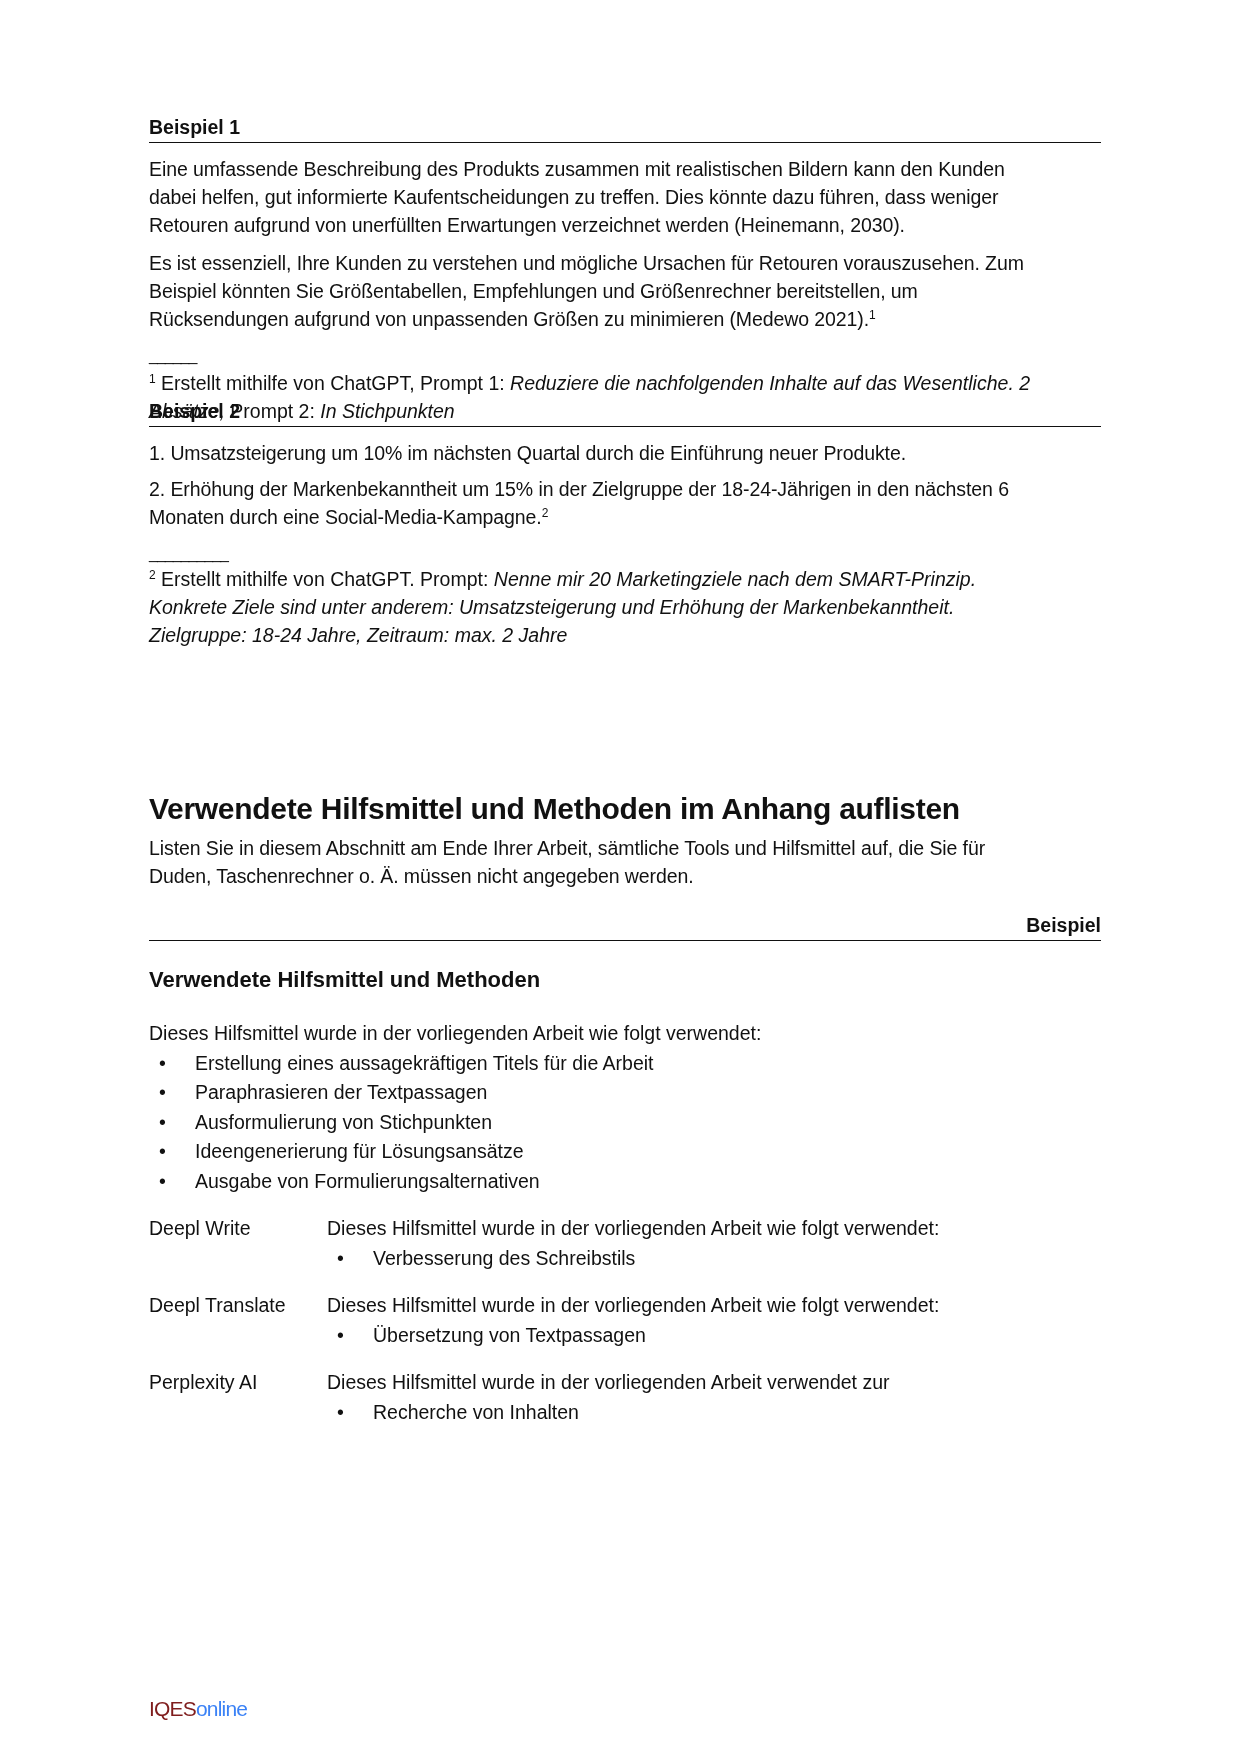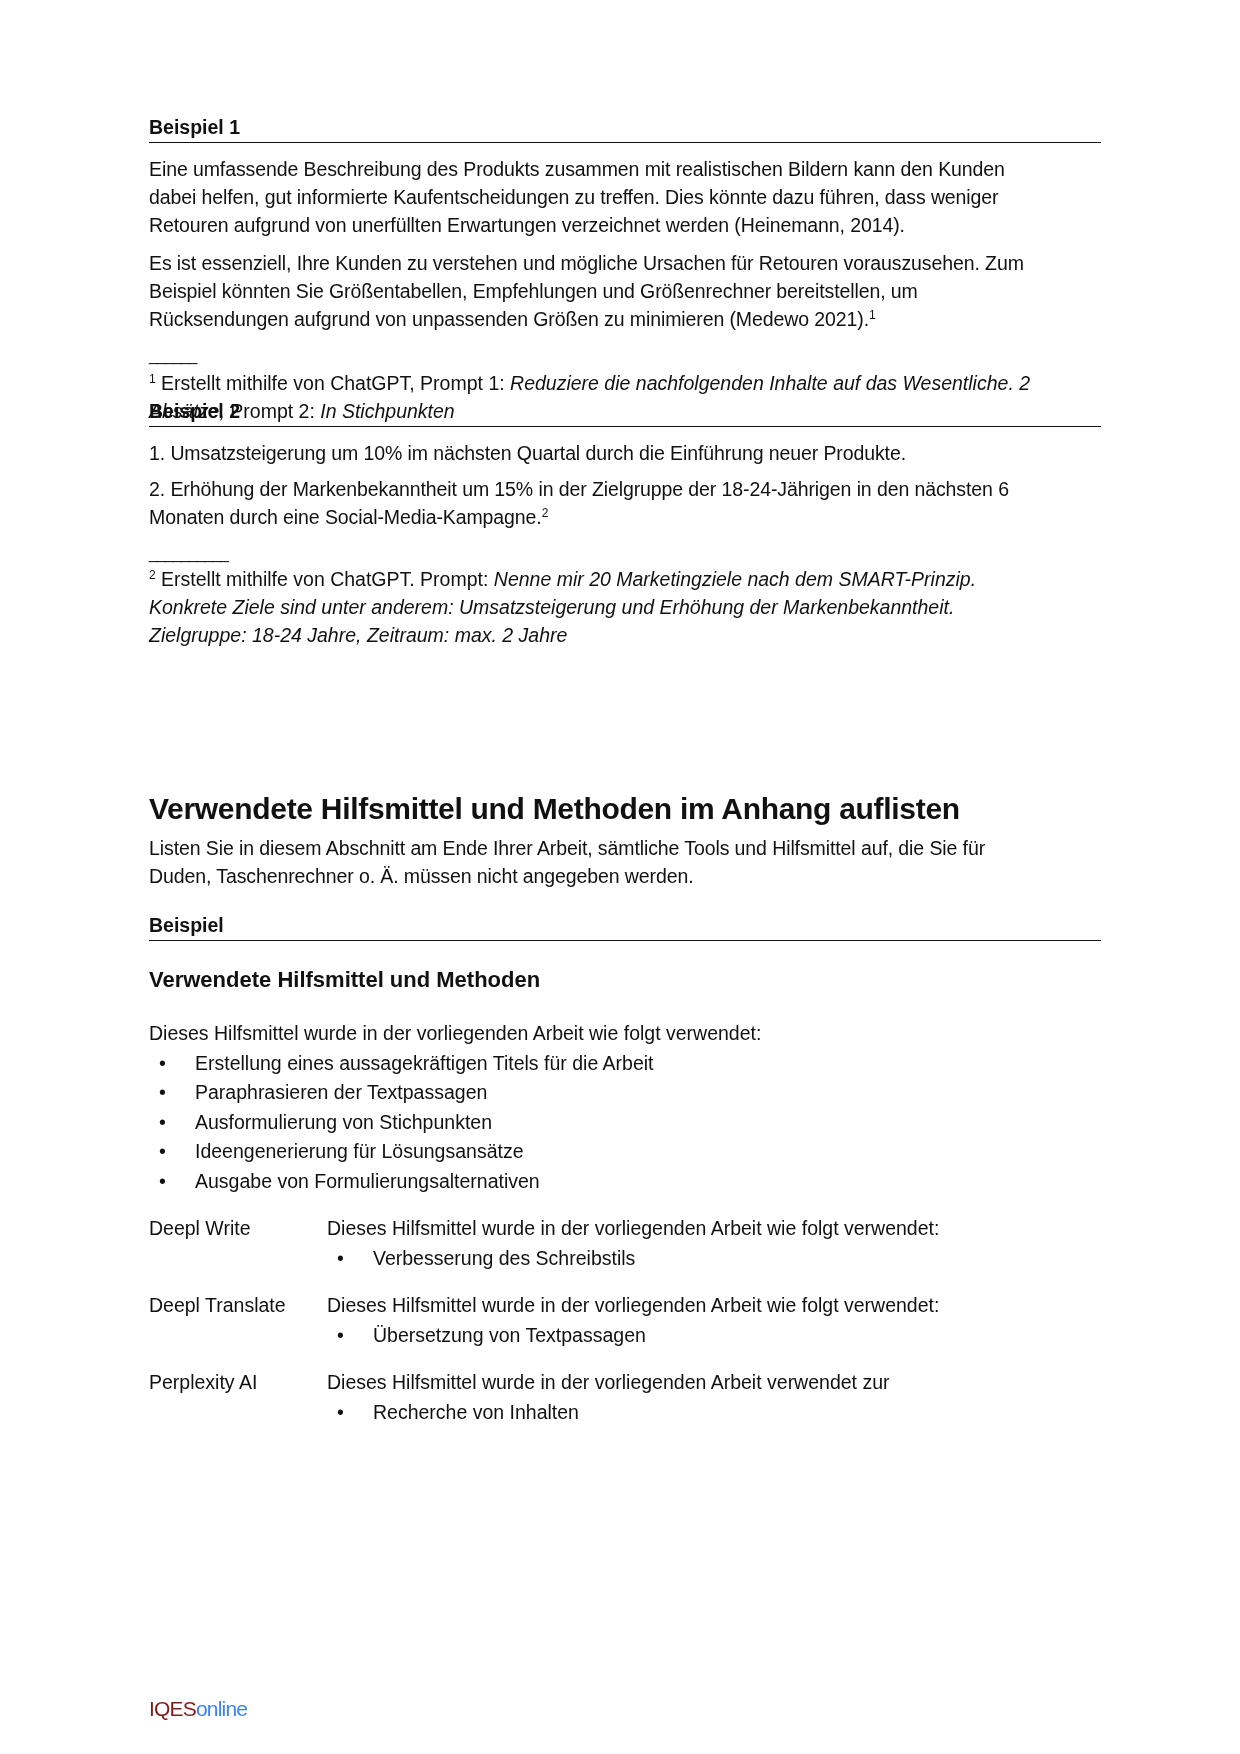--- a/index.html
+++ b/index.html
@@ -32,21 +32,21 @@
 </head>
 <body>
 
 <div class="page">
 
   <div style="position:absolute; top:114px;">
     <p class="ex-head">Beispiel 1</p>
     <div style="margin-top:12px;">
       <p class="p">Eine umfassende Beschreibung des Produkts zusammen mit realistischen Bildern kann den Kunden</p>
       <p class="p">dabei helfen, gut informierte Kaufentscheidungen zu treffen. Dies könnte dazu führen, dass weniger</p>
-      <p class="p">Retouren aufgrund von unerfüllten Erwartungen verzeichnet werden (Heinemann, 2014).</p>
+      <p class="p">Retouren aufgrund von unerfüllten Erwartungen verzeichnet werden (Heinemann, 2030).</p>
     </div>
     <div style="margin-top:10px;">
       <p class="p">Es ist essenziell, Ihre Kunden zu verstehen und mögliche Ursachen für Retouren vorauszusehen. Zum</p>
       <p class="p">Beispiel könnten Sie Größentabellen, Empfehlungen und Größenrechner bereitstellen, um</p>
       <p class="p"><span>Rücksendungen aufgrund von unpassenden Größen zu minimieren (Medewo 2021).</span><sup>1</sup></p>
     </div>
     <div class="fn-sep" style="margin-top:14px;">______</div>
     <div style="margin-top:4px;">
       <p class="fn"><sup>1</sup><span> Erstellt mithilfe von ChatGPT, Prompt 1: </span><i>Reduziere die nachfolgenden Inhalte auf das Wesentliche. 2</i></p>
       <p class="fn"><i>Absätze,</i><span> Prompt 2: </span><i>In Stichpunkten</i></p>
@@ -67,21 +67,21 @@
       <p class="fn"><i>Zielgruppe: 18-24 Jahre, Zeitraum: max. 2 Jahre</i></p>
     </div>
   </div>
 
   <div style="position:absolute; top:790px;">
     <h1 class="h1">Verwendete Hilfsmittel und Methoden im Anhang auflisten</h1>
     <div style="margin-top:6px;">
       <p class="p">Listen Sie in diesem Abschnitt am Ende Ihrer Arbeit, sämtliche Tools und Hilfsmittel auf, die Sie für</p>
       <p class="p">Duden, Taschenrechner o. Ä. müssen nicht angegeben werden.</p>
     </div>
-    <p class="ex-head" style="margin-top:22px;">Beispiel</p>
+    <p class="ex-head" style="margin-top:22px;text-align:right;">Beispiel</p>
     <h2 class="h2" style="margin-top:24px;">Verwendete Hilfsmittel und Methoden</h2>
 
     <div id="tools" style="margin-top:24px;">
         <div class="tool-row">
           <div class="tool-body">
             <div>Dieses Hilfsmittel wurde in der vorliegenden Arbeit wie folgt verwendet:</div>
             <div class="bullet">
               <span class="dot">•</span>
               <span>Erstellung eines aussagekräftigen Titels für die Arbeit</span>
             </div>

